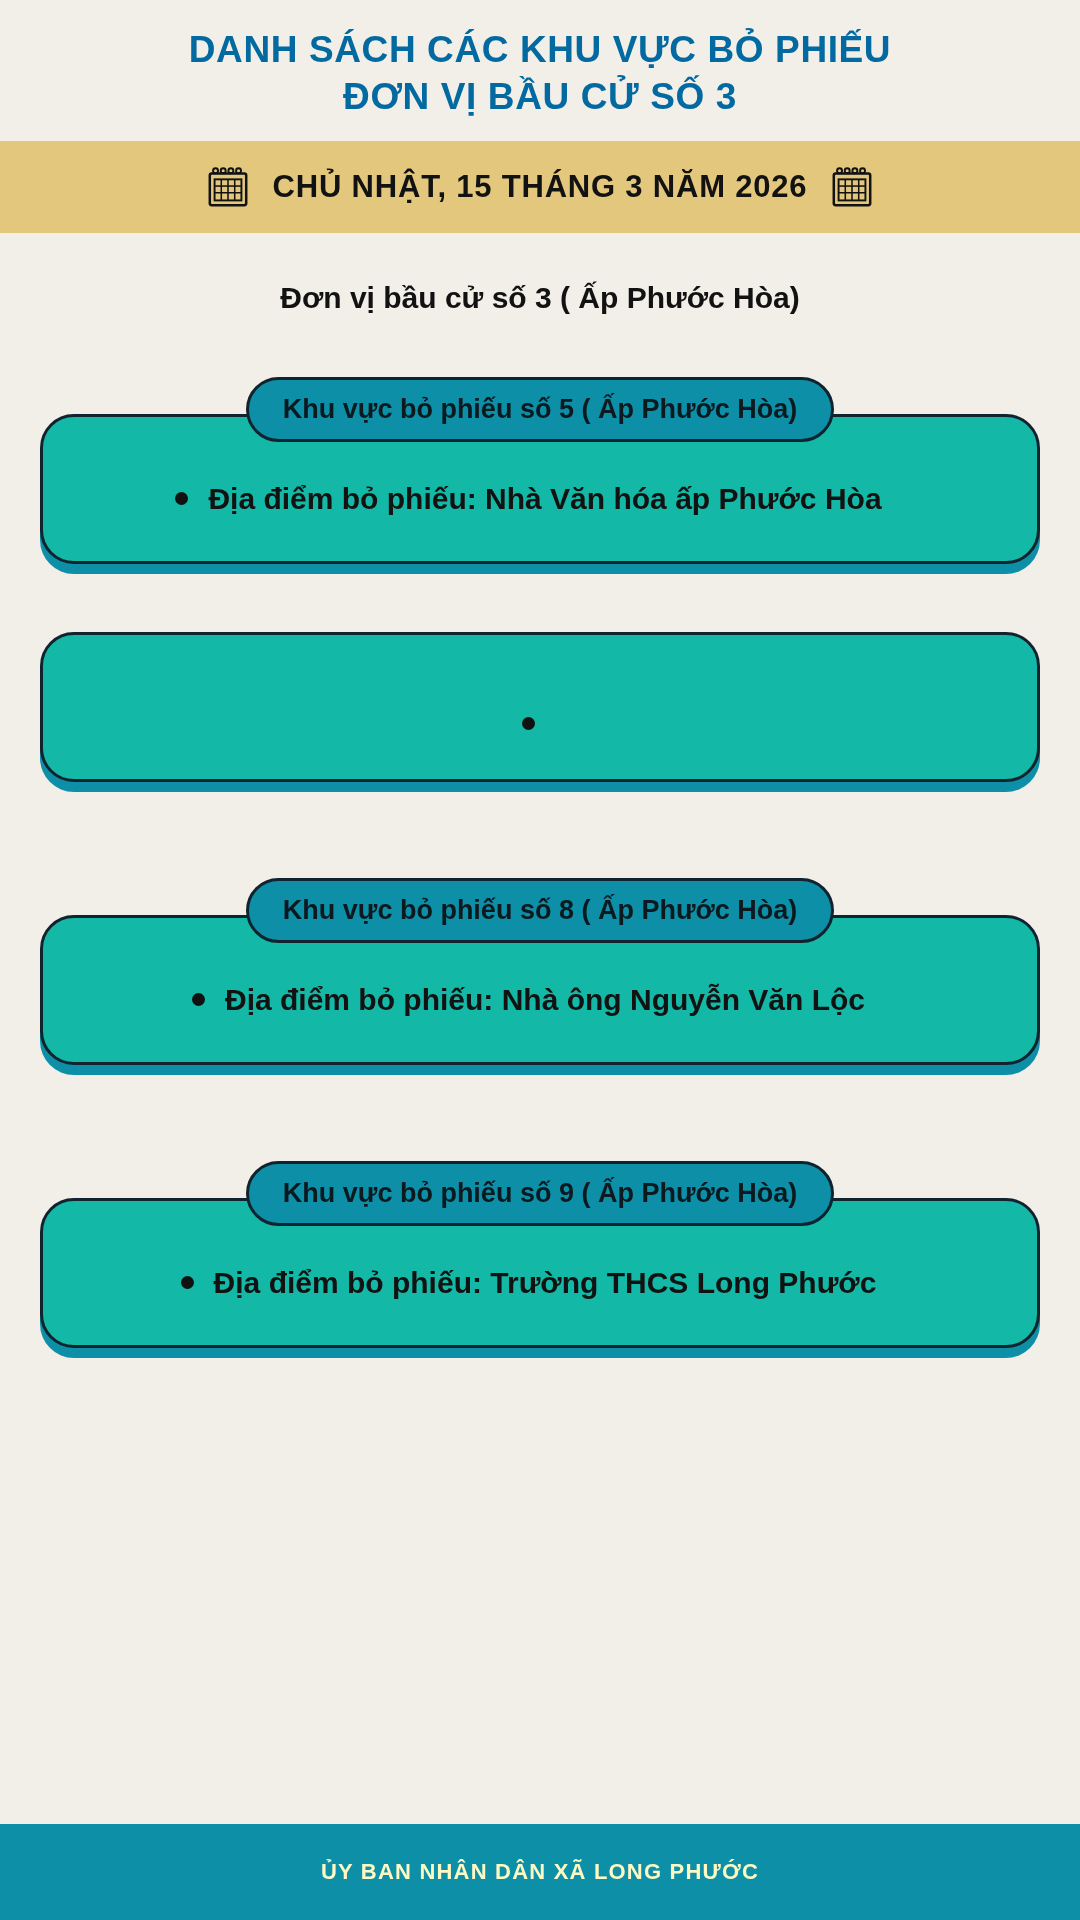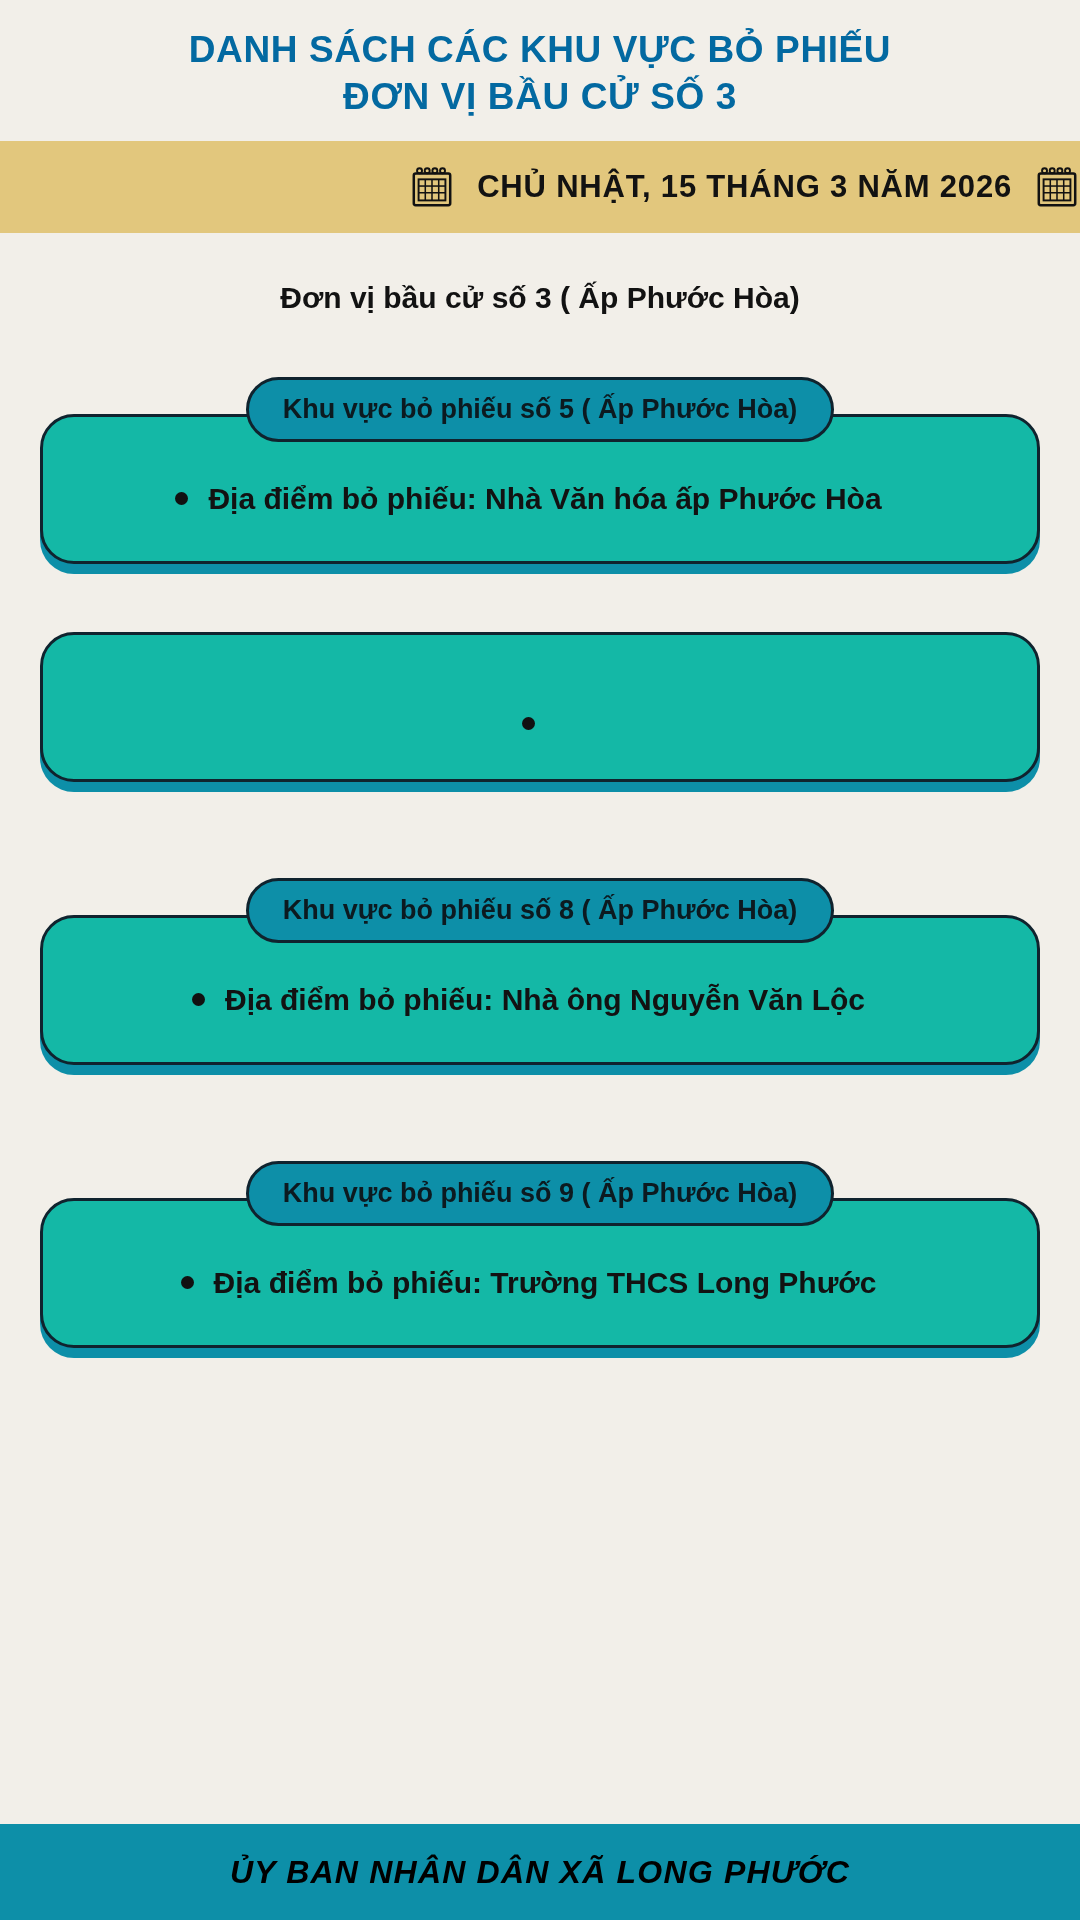--- a/index.html
+++ b/index.html
@@ -33,21 +33,21 @@
   .header h1 .line2 {
     display: block;
   }
 
   
   .date-band {
     background: #e2c77d;
     height: 92px;
     display: flex;
     align-items: center;
-    justify-content: flex-end;
+    justify-content: center;
     gap: 22px;
   }
   .date-band .date-text {
     font-size: 31px;
     font-weight: bold;
     letter-spacing: 0.8px;
     color: #121212;
     text-transform: uppercase;
     white-space: nowrap;
   }
@@ -149,26 +149,25 @@
     left: 0;
     right: 0;
     bottom: 0;
     height: 96px;
     background: #0d8fa8;
     display: flex;
     align-items: center;
     justify-content: center;
   }
   .footer .footer-text {
-    font-size: 32px;
+    font-size: 22px;
     font-weight: bold;
     letter-spacing: 1.2px;
-    color: #000000;
+    color: #fef9c3;
     text-transform: uppercase;
-    font-style: italic;
   }
 </style>
 </head>
 <body>
 
 <div class="header">
   <h1>
     <span>DANH SÁCH CÁC KHU VỰC BỎ PHIẾU</span>
     <span class="line2">ĐƠN VỊ BẦU CỬ SỐ 3</span>
   </h1>

